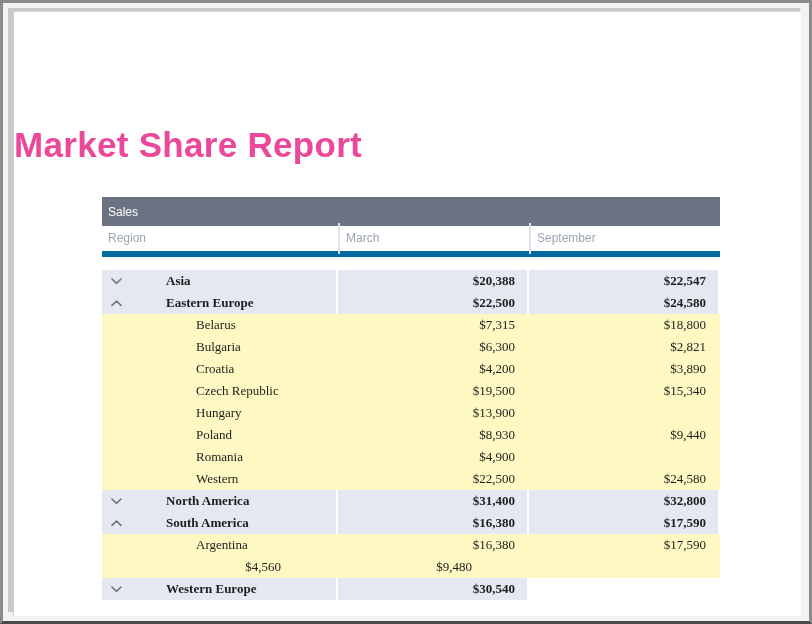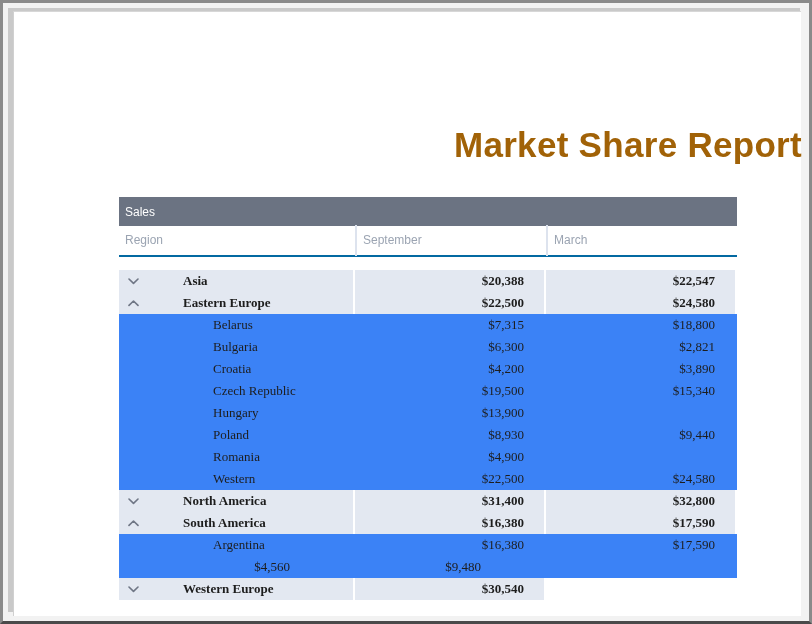--- a/index.html
+++ b/index.html
@@ -45,36 +45,35 @@
     border-top: 1px solid #d7d7d7;
     box-sizing: border-box;
   }
 
   
   .report-title {
     position: absolute;
     left: 0;
     top: 113px;
     width: 788px;
-    text-align: right;
+    text-align: left;
     font-family: "Liberation Sans", sans-serif;
     font-size: 35px;
     font-weight: bold;
-    color: #a16207;
+    color: #ec4899;
     letter-spacing: 0.3px;
     white-space: nowrap;
   }
 
   
   .table-wrap {
     position: absolute;
     left: 88px;
     top: 185px;
     width: 618px;
-    margin-left: 17px;
   }
 
   .band-header {
     height: 29px;
     background: #6b7382;
     display: flex;
     align-items: center;
     box-sizing: border-box;
   }
   .band-header .band-label {
@@ -82,21 +81,21 @@
     color: #ffffff;
     padding-left: 6px;
     font-family: "Liberation Sans", sans-serif;
   }
 
   .col-header {
     height: 31px;
     background: #ffffff;
     display: flex;
     align-items: center;
-    border-bottom: 2px solid #0369a1;
+    border-bottom: 6px solid #0369a1;
     box-sizing: border-box;
   }
   .col-header .ch {
     font-size: 12px;
     color: #9ba4b2;
     font-family: "Liberation Sans", sans-serif;
     box-sizing: border-box;
     height: 31px;
     line-height: 31px;
     padding-left: 6px;
@@ -110,38 +109,38 @@
   .spacer-row { height: 13px; background: #ffffff; }
 
   
   .row {
     display: flex;
     height: 22px;
     box-sizing: border-box;
     overflow: hidden;
   }
   .row.group { background: transparent; }
-  .row.detail { background: #3b82f6; }
+  .row.detail { background: #fef9c3; }
 
   .c-label {
     width: 236px;
     box-sizing: border-box;
     position: relative;
     height: 22px;
     display: flex;
     align-items: center;
   }
   .c-num {
     width: 191px;
     box-sizing: border-box;
     height: 22px;
     display: flex;
     align-items: center;
     justify-content: flex-end;
-    padding-right: 20px;
+    padding-right: 12px;
   }
   .c-num.first-num { margin-left: 2px; }
   .c-num.second-num { margin-left: 2px; }
 
   .row.group .c-label,
   .row.group .c-num { background: #e3e8f1; }
   .row.group .c-label { width: 234px; }
   .row.group .c-num { width: 189px; }
 
   .row.detail .c-label { width: 234px; }
@@ -186,22 +185,22 @@
     <div class="report-title">Market Share Report</div>
 
     <div class="table-wrap">
 
       <div class="band-header">
         <span class="band-label">Sales</span>
       </div>
 
       <div class="col-header">
         <div class="ch ch-region">Region</div>
+        <div class="ch ch-march">March</div>
         <div class="ch ch-sept">September</div>
-        <div class="ch ch-march">March</div>
       </div>
 
       <div class="spacer-row"></div>
 
       <div id="rows-container">
           <div class="row group">
             <div class="c-label">
               <span class="chevron">
                 <svg width="11" height="7" viewBox="0 0 11 7" aria-hidden="true">
                   <path d="M1 1 L5.5 5.4 L10 1" fill="none" stroke="#6f7685" stroke-width="1.6" stroke-linecap="round" stroke-linejoin="round"></path>

